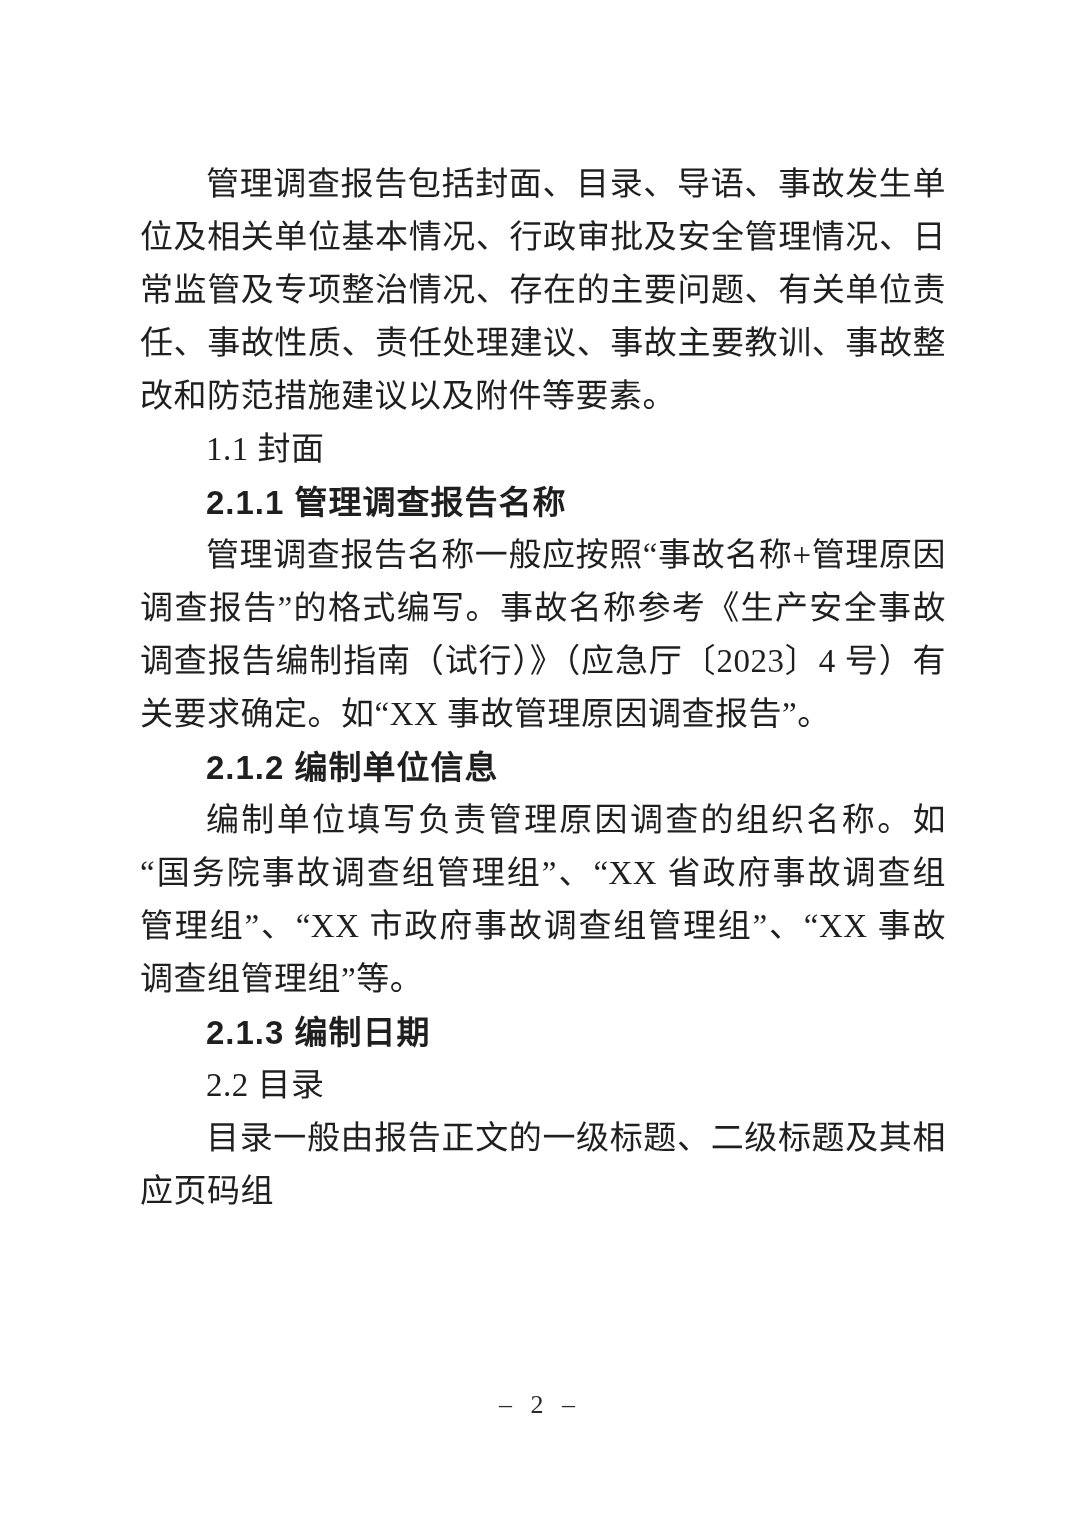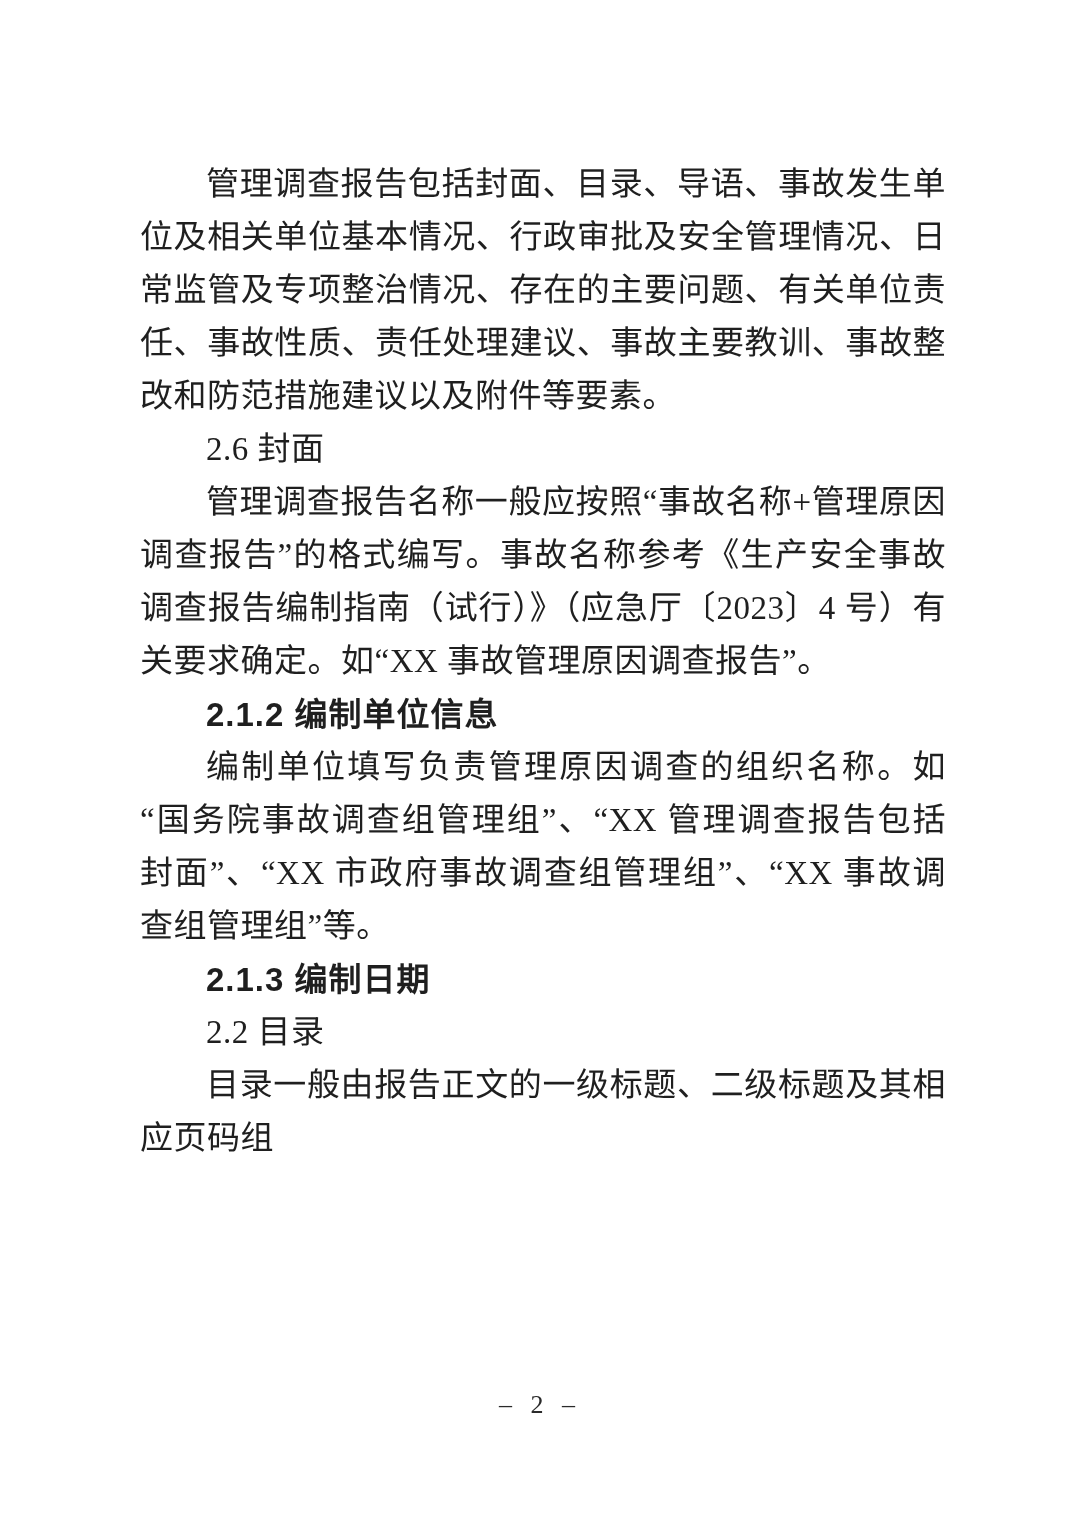--- a/index.html
+++ b/index.html
@@ -61,22 +61,23 @@
       color: #2a2a2a;
       letter-spacing: 6px;
     }
   </style>
 </head>
 <body>
 
 <div class="page">
   <div class="content">
     <p class="para">管理调查报告包括封面、目录、导语、事故发生单位及相关单位基本情况、行政审批及安全管理情况、日常监管及专项整治情况、存在的主要问题、有关单位责任、事故性质、责任处理建议、事故主要教训、事故整改和防范措施建议以及附件等要素。</p>
-    <p class="h2">2.6 封面</p>
+    <p class="h2">1.1 封面</p>
+    <p class="h3">2.1.1 管理调查报告名称</p>
     <p class="para">管理调查报告名称一般应按照“事故名称+管理原因调查报告”的格式编写。事故名称参考《生产安全事故调查报告编制指南（试行）》（应急厅〔2023〕4 号）有关要求确定。如“XX 事故管理原因调查报告”。</p>
     <p class="h3">2.1.2 编制单位信息</p>
-    <p class="para">编制单位填写负责管理原因调查的组织名称。如“国务院事故调查组管理组”、“XX 管理调查报告包括封面”、“XX 市政府事故调查组管理组”、“XX 事故调查组管理组”等。</p>
+    <p class="para">编制单位填写负责管理原因调查的组织名称。如“国务院事故调查组管理组”、“XX 省政府事故调查组管理组”、“XX 市政府事故调查组管理组”、“XX 事故调查组管理组”等。</p>
     <p class="h3">2.1.3 编制日期</p>
     <p class="h2">2.2 目录</p>
     <p class="para">目录一般由报告正文的一级标题、二级标题及其相应页码组</p>
   </div>
   <div class="footer">– 2 –</div>
 </div>
 
 </body></html>

